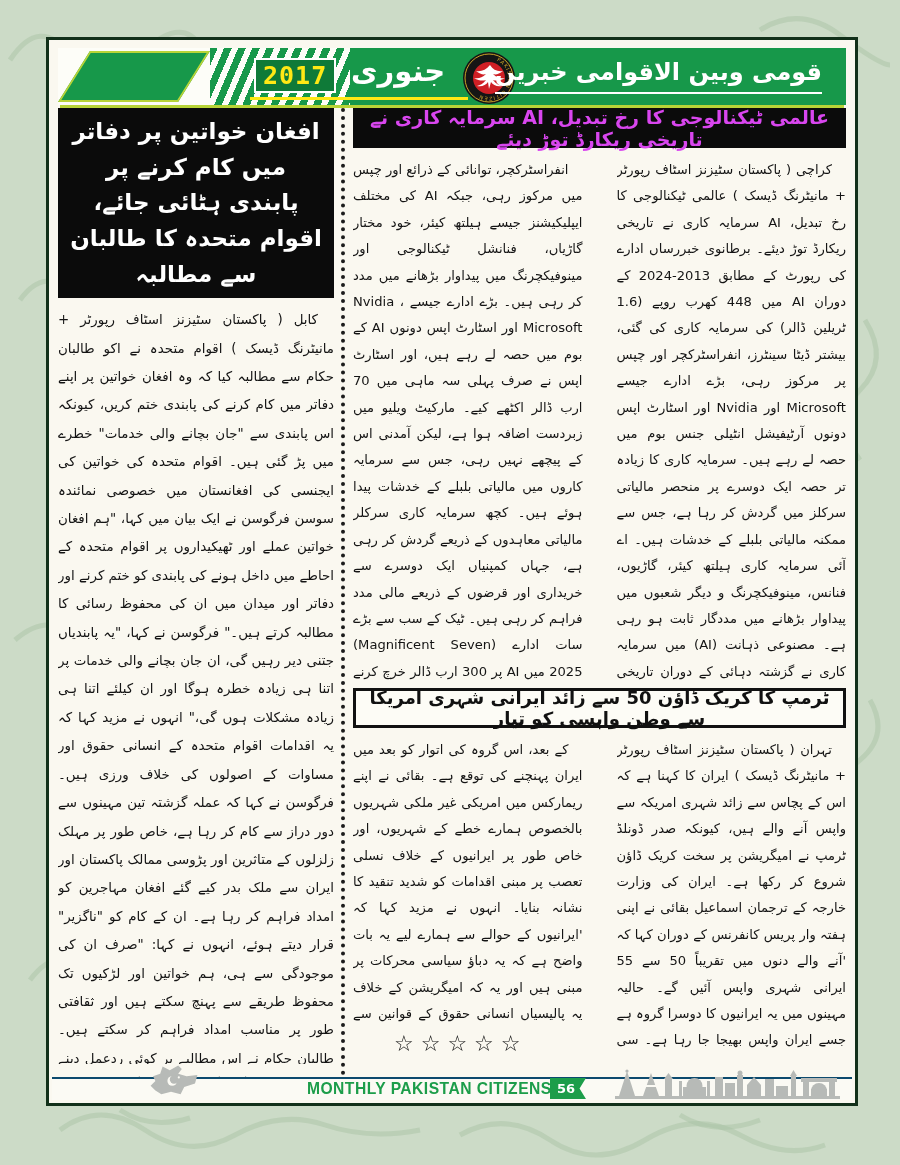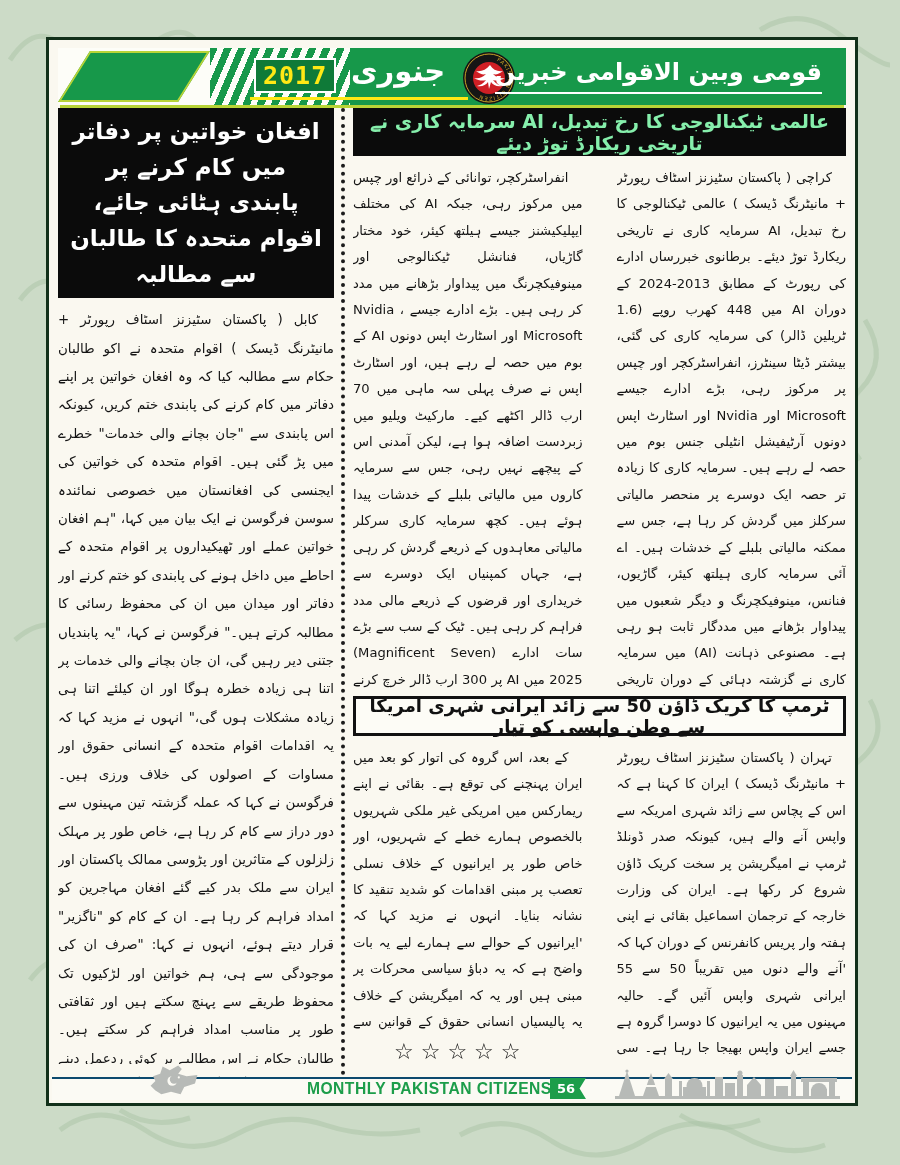--- a/index.html
+++ b/index.html
@@ -44,21 +44,21 @@
         display:flex;align-items:center;justify-content:center;text-align:center;
         font-weight:bold;font-size:23px;line-height:1.55;direction:rtl;}
   .sidebar-body{margin-top:8px;font-size:13.4px;line-height:28.4px;height:758px;
         overflow:hidden;text-indent:16px;}
   .stars{ text-align:center;font-size:22px;letter-spacing:7px;color:#111;margin-top:8px;}
 
   .v-divider{position:absolute;left:283px;top:0;height:968px;width:0;
         border-left:4px dotted #1c1c1c;}
 
   .main{position:absolute;left:295px;right:0;top:0;}
-  .head-black{background:#0b0b0b;color:#86efac;height:48px;display:flex;align-items:center;
+  .head-black{background:#0b0b0b;color:#d946ef;height:40px;display:flex;align-items:center;
         justify-content:center;font-weight:bold;font-size:19px;direction:rtl;text-align:center;}
   .head-box{margin-top:3px;background:#fdfcf6;border:3px solid #111;color:#111;height:34px;
         display:flex;align-items:center;justify-content:center;font-weight:bold;
         font-size:18px;direction:rtl;text-align:center;}
   .cols{display:flex;direction:rtl;gap:34px;margin-top:9px;}
   .col{flex:1;font-size:13.1px;line-height:26.4px;text-indent:14px;overflow:hidden;}
   .a1 .col{height:528px;}
   .a2 .col-tall{height:322px;}
   .a2 .col-short{height:286px;}
 

